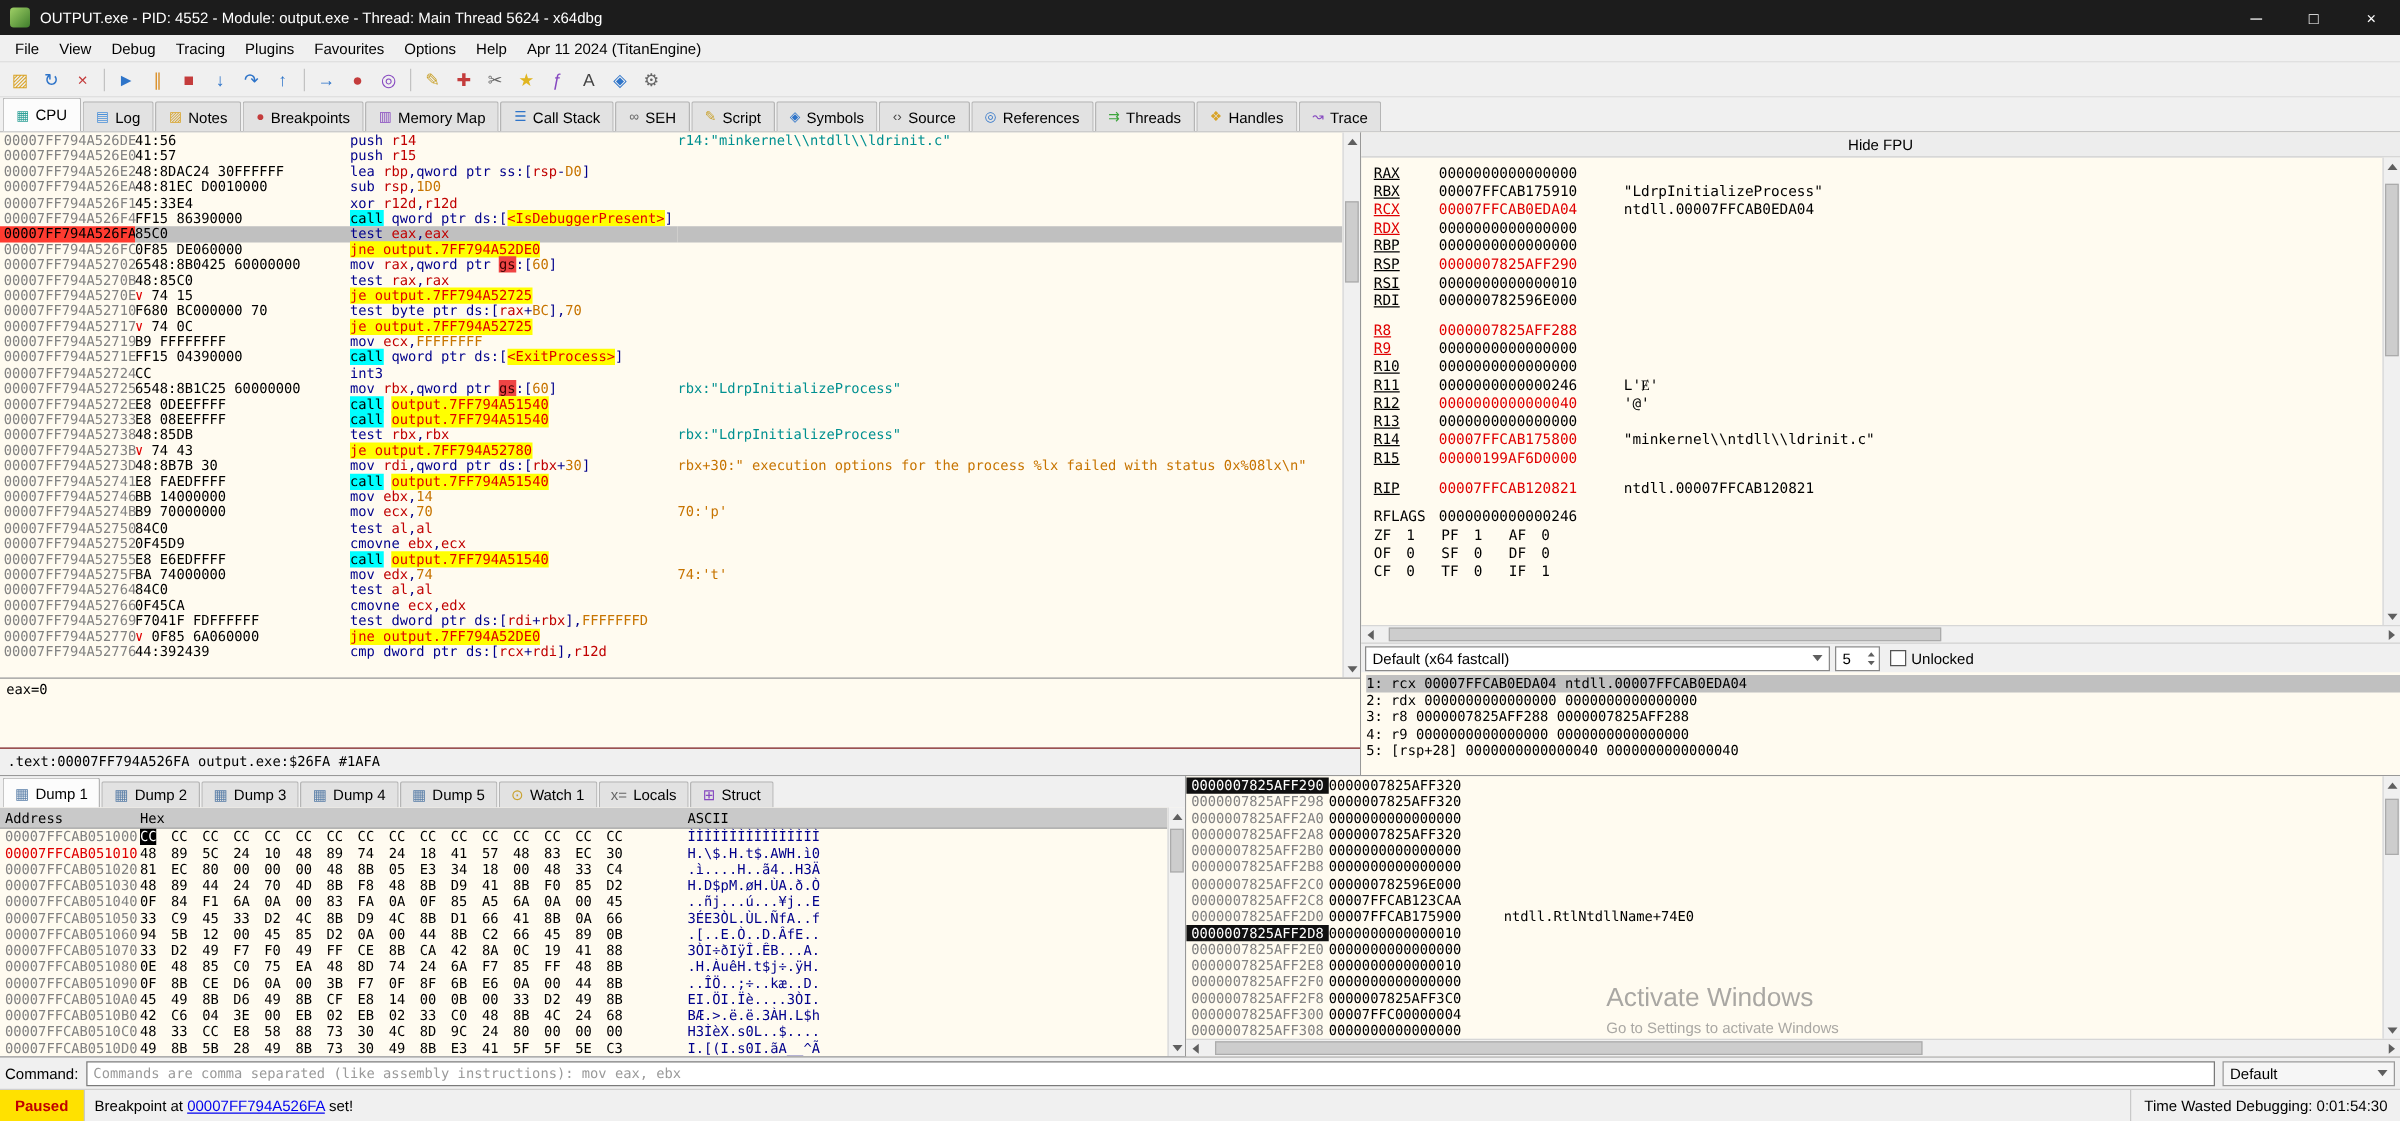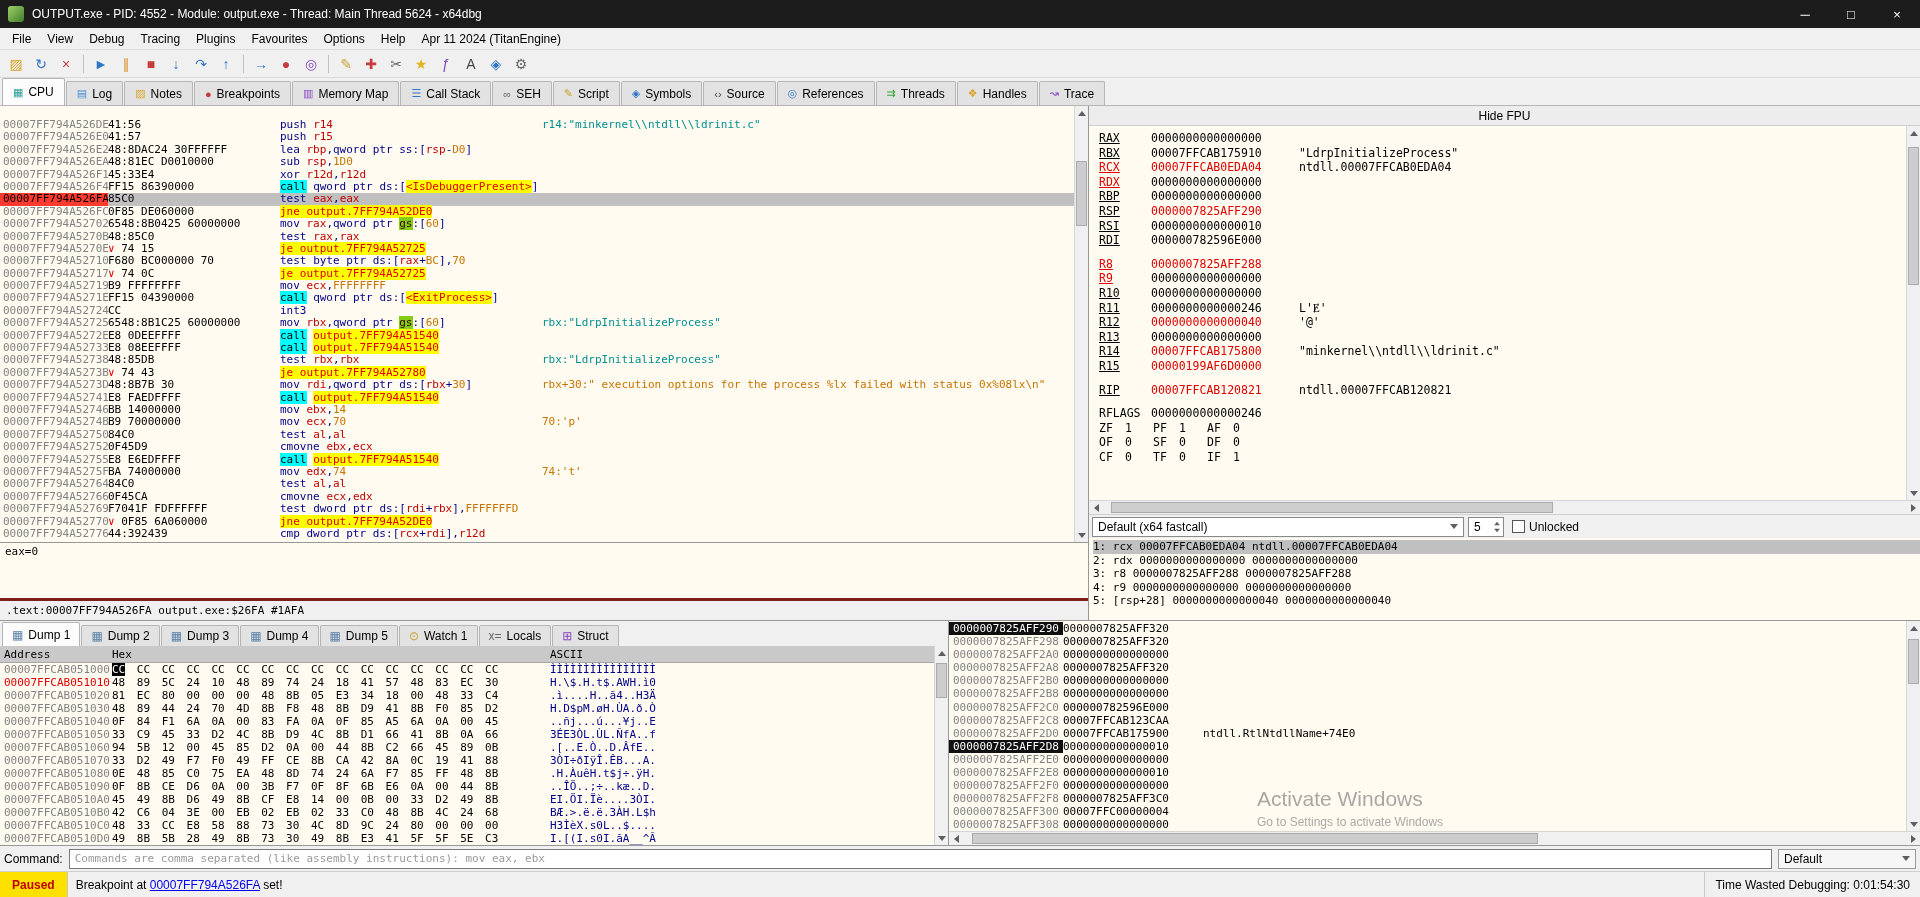--- a/index.html
+++ b/index.html
@@ -22,42 +22,42 @@
 .tool-sep{width:1px;height:18px;background:#C2C2C2;margin:0 4px;}
 
 .tabbar{height:28px;display:flex;align-items:flex-end;background:#F0F0F0;padding-left:2px;border-bottom:1px solid #B5B5B5;flex:0 0 auto;}
 .tab{display:flex;align-items:center;gap:5px;padding:0 10px;border:1px solid #B5B5B5;border-bottom:none;background:#E2E2E2;margin-right:1px;border-radius:2px 2px 0 0;height:24px;white-space:nowrap;}
 .tab.active{background:#FCFCFC;height:27px;}
 .tab .ti{font-size:11px;}
 
 .main{flex:1;display:flex;min-height:0;}
 .left{width:1089px;display:flex;flex-direction:column;border-right:1px solid #989898;flex:0 0 auto;}
 .disasm{flex:1;display:flex;min-height:0;background:#FFFBF0;}
-.d-table{flex:1;font-family:"DejaVu Sans Mono",monospace;font-size:11px;line-height:12.4px;overflow:hidden;padding-top:13px;}
+.d-table{flex:1;font-family:"DejaVu Sans Mono",monospace;font-size:11px;line-height:12.4px;overflow:hidden;padding-top:1px;}
 .drow{display:flex;height:12.4px;white-space:pre;}
 .d-addr{width:108px;color:#828282;padding-left:3px;flex:0 0 auto;}
 .d-addr.bp{background:#FF3B30;color:#000;}
 .d-bytes{width:172px;flex:0 0 auto;color:#000;}
 .d-instr{width:262px;flex:0 0 auto;}
 .d-comm{flex:1;color:#009090;overflow:hidden;}
 .d-comm.orange{color:#C77400;}
 .drow.sel .d-bytes,.drow.sel .d-instr,.drow.sel .d-comm{background:#C0C0C0;}
 .t-mn{color:#00008B;}
 .t-kw{color:#00008B;}
 .t-p{color:#00008B;}
 .t-d{color:#000;}
 .t-reg{color:#C00000;}
 .t-num{color:#C77400;}
 .t-call{background:#00FFFF;color:#000;}
 .t-jline{background:#FFFF00;color:#E00000;}
 .t-sym{background:#FFFF00;color:#E00000;}
-.t-gs{background:#84cc16;color:#3A0000;}
+.t-gs{background:#ef4444;color:#3A0000;}
 .t-mk{color:#E00000;}
 .infobox{height:56px;background:#FFFBF0;border-top:1px solid #989898;font-family:"DejaVu Sans Mono",monospace;font-size:11px;padding:2px 5px;flex:0 0 auto;}
-.textline{height:22px;background:#F0F0F0;border-top:3px solid #7f1d1d;font-family:"DejaVu Sans Mono",monospace;font-size:11px;display:flex;align-items:center;padding-left:6px;flex:0 0 auto;}
+.textline{height:22px;background:#F0F0F0;border-top:1px solid #7f1d1d;font-family:"DejaVu Sans Mono",monospace;font-size:11px;display:flex;align-items:center;padding-left:6px;flex:0 0 auto;}
 
 .right{flex:1;display:flex;flex-direction:column;min-width:0;background:#FFFBF0;}
 .regs-header{height:20px;background:#EDEDED;border-bottom:1px solid #CFCFCF;display:flex;align-items:center;justify-content:center;flex:0 0 auto;}
 .regs-body{flex:1;display:flex;min-height:0;}
 .regs-list{flex:1;font-family:"DejaVu Sans Mono",monospace;font-size:11.5px;padding:5px 0 0 10px;overflow:hidden;}
 .rrow{height:14.6px;display:flex;white-space:pre;align-items:baseline;}
 .rgap{height:9px;}
 .r-name{width:52px;text-decoration:underline;flex:0 0 auto;}
 .r-name.plain{text-decoration:none;}
 .r-name.red{color:#E00000;}
@@ -109,21 +109,21 @@
 
 .bright{flex:1;display:flex;flex-direction:column;min-width:0;background:#FFFBF0;position:relative;}
 .stack-main{flex:1;display:flex;min-height:0;}
 .stack-table{flex:1;font-family:"DejaVu Sans Mono",monospace;font-size:11px;overflow:hidden;padding-top:1px;}
 .srow{display:flex;height:13.1px;line-height:13.1px;white-space:pre;}
 .s-addr{width:114px;color:#828282;padding-left:4px;flex:0 0 auto;}
 .s-addr.sel{background:#101010;color:#FFF;}
 .s-val{width:140px;flex:0 0 auto;}
 .s-comm{flex:1;overflow:hidden;}
 .s-comm.red{color:#E00000;}
-.watermark{position:absolute;left:308px;bottom:16px;color:rgba(112,112,112,.6);pointer-events:none;}
+.watermark{position:absolute;left:336px;bottom:16px;color:rgba(112,112,112,.6);pointer-events:none;}
 .w1{font-size:21px;}
 .w2{font-size:12px;margin-top:4px;}
 
 .cmdbar{height:26px;display:flex;align-items:center;background:#F0F0F0;border-top:1px solid #989898;padding:2px 4px;gap:6px;flex:0 0 auto;}
 .cmd-label{white-space:nowrap;}
 .cmd-input{flex:1;height:20px;border:1px solid #7A7A7A;background:#FFF;font-family:"DejaVu Sans Mono",monospace;font-size:11px;color:#333;padding-left:5px;}
 .cmd-input::placeholder{color:#9A9A9A;}
 .cmd-select{width:138px;height:20px;border:1px solid #9A9A9A;background:#F6F6F6;display:flex;align-items:center;justify-content:space-between;padding:0 5px;}
 
 .statusbar{height:26px;display:flex;align-items:center;background:#F0F0F0;border-top:1px solid #CFCFCF;flex:0 0 auto;}

